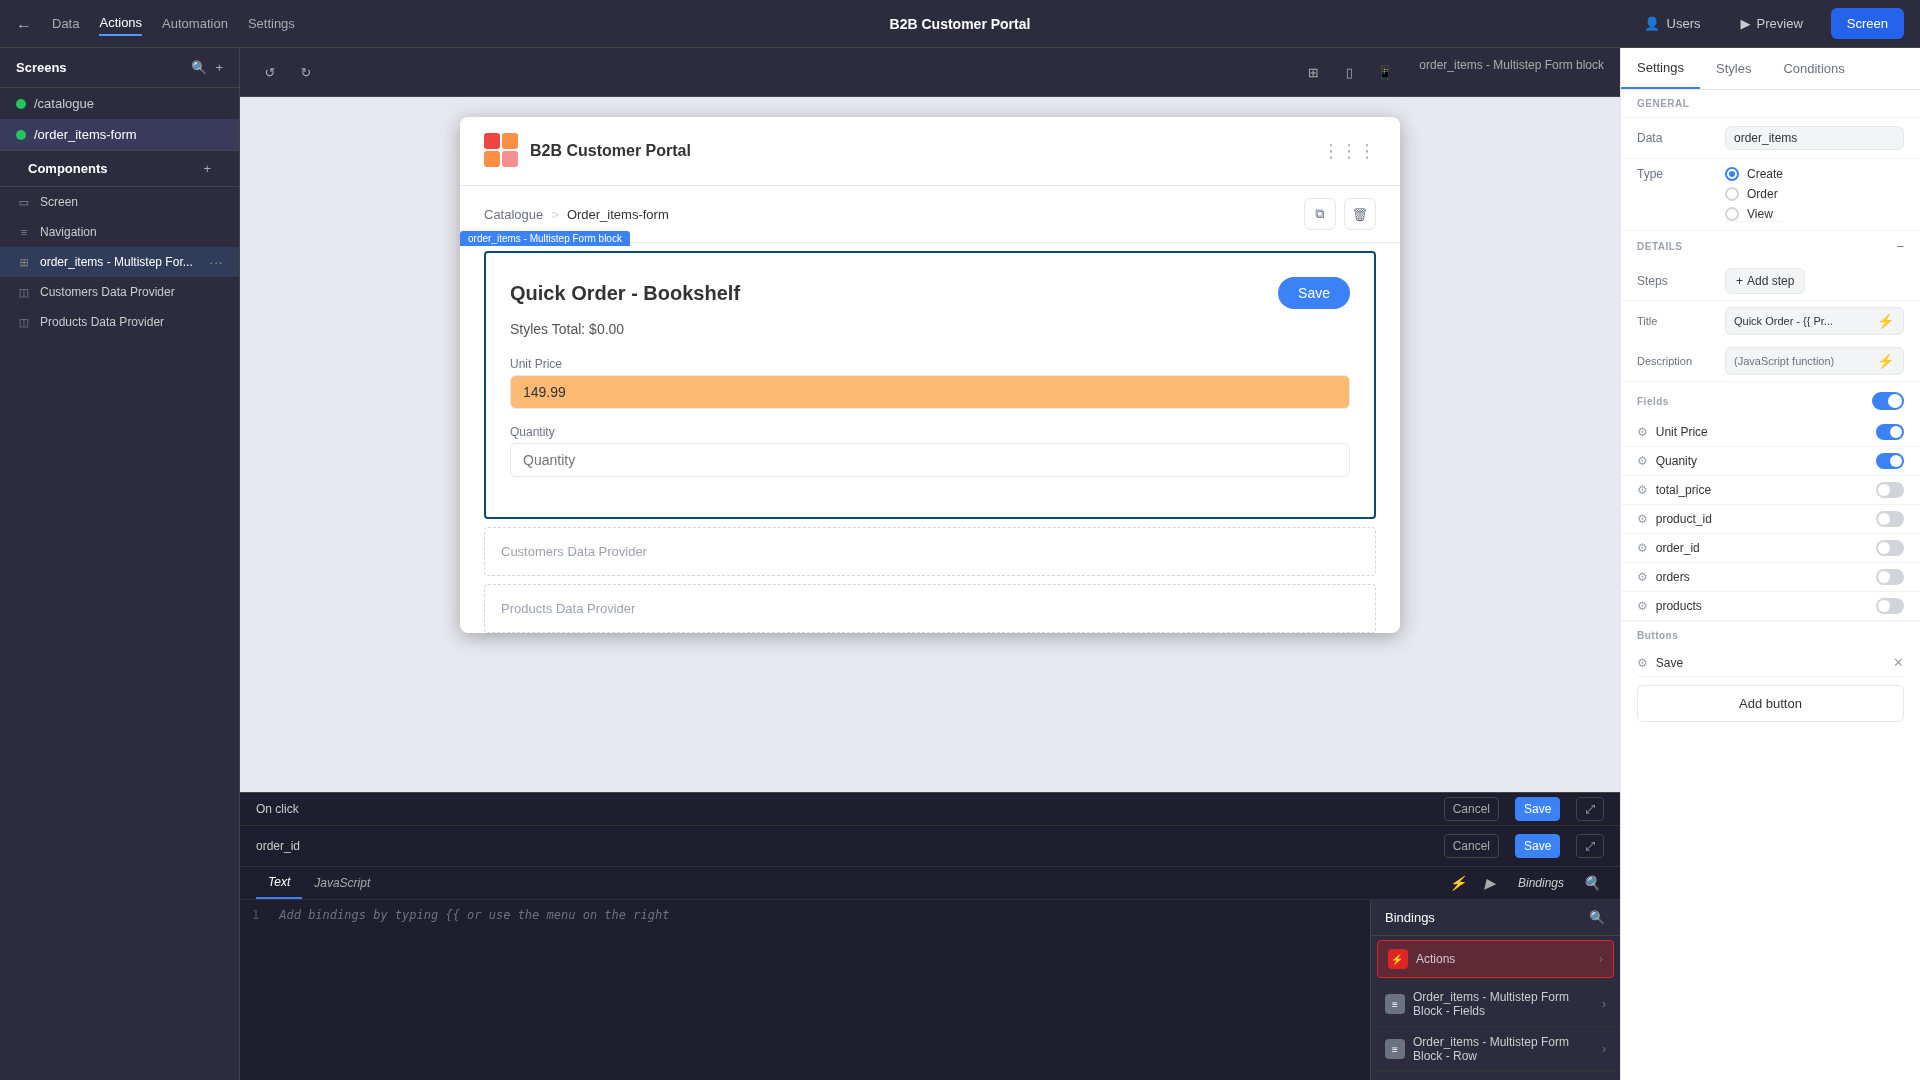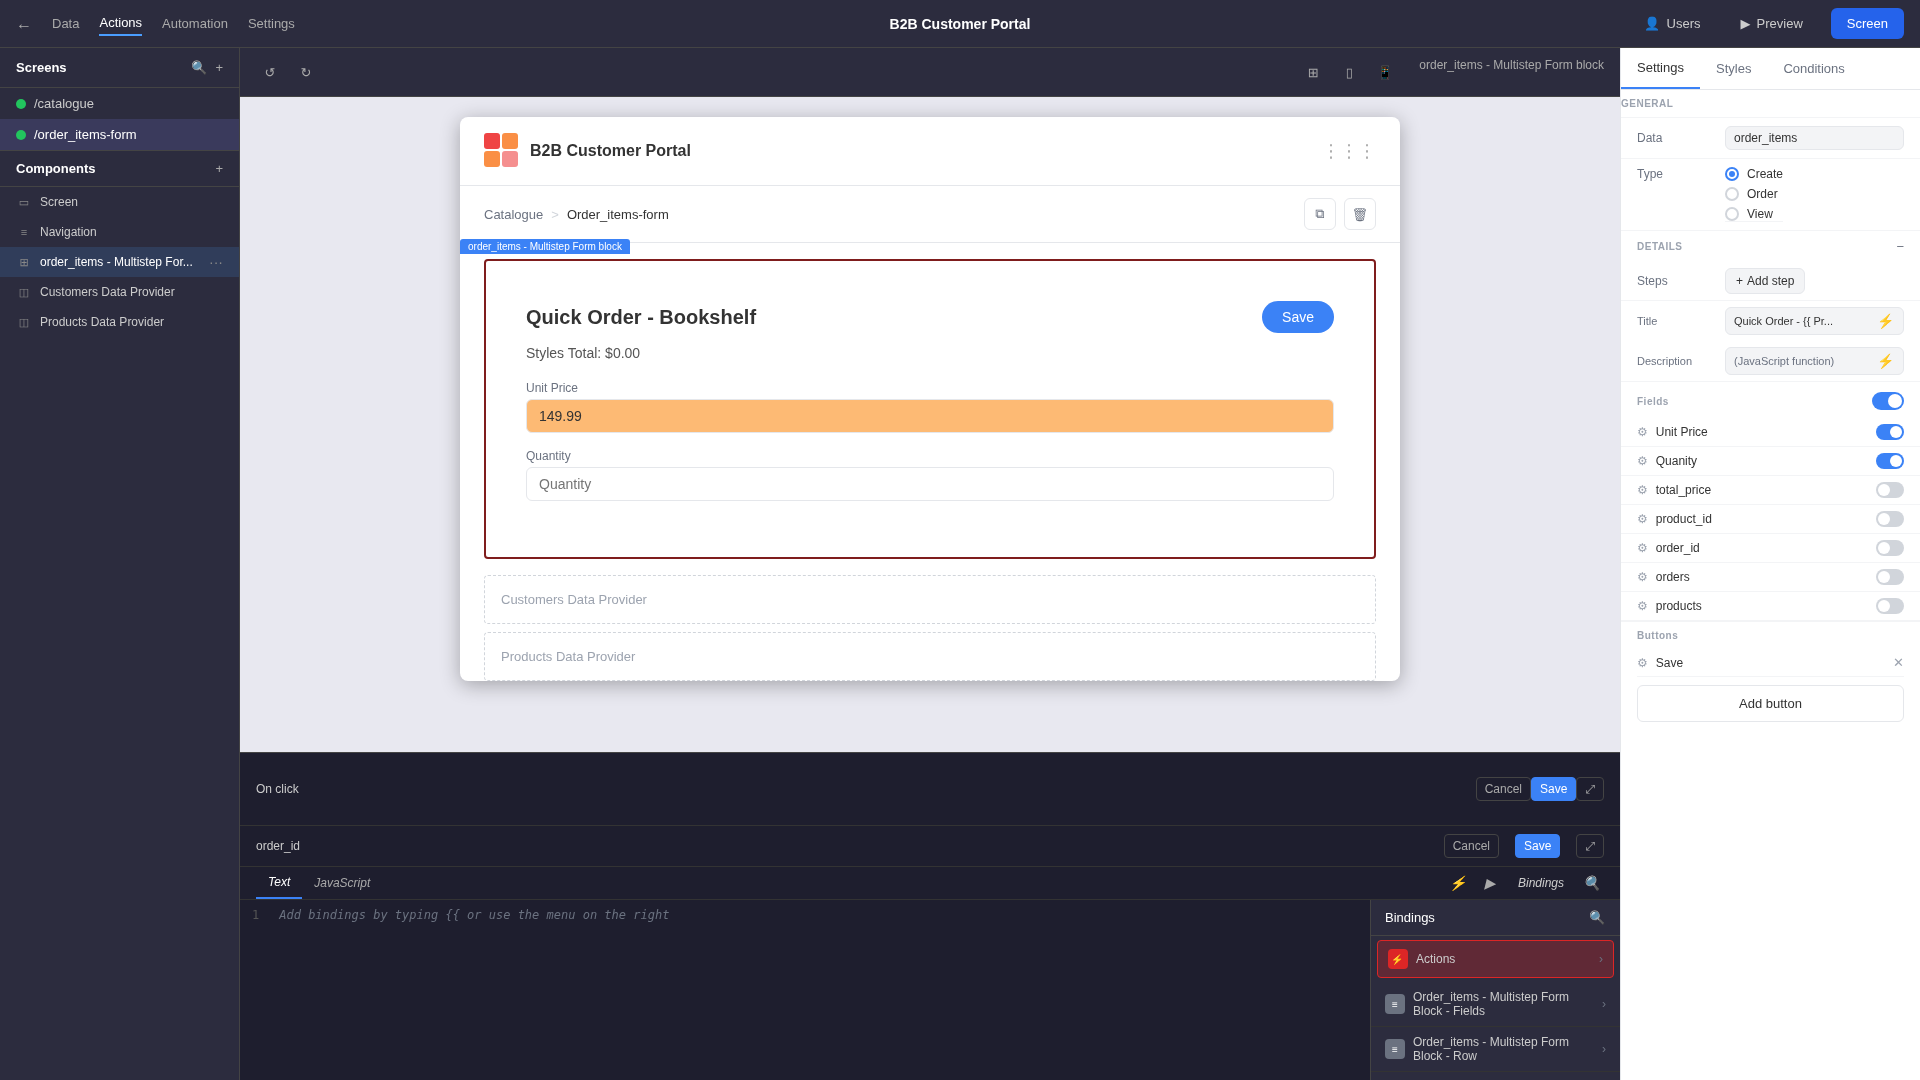--- a/index.html
+++ b/index.html
@@ -21,21 +21,21 @@
 
     
     .left-sidebar { width: 240px; background: #2c2c3e; border-right: 1px solid #444; display: flex; flex-direction: column; }
     .sidebar-header { display: flex; align-items: center; justify-content: space-between; padding: 12px 16px; border-bottom: 1px solid #444; }
     .sidebar-title { color: #fff; font-weight: 600; font-size: 13px; }
     .sidebar-icons { display: flex; gap: 8px; color: #aaa; }
     .sidebar-icon { cursor: pointer; }
     .screen-item { display: flex; align-items: center; gap: 8px; padding: 8px 16px; cursor: pointer; color: #ccc; }
     .screen-item .dot { width: 10px; height: 10px; background: #22c55e; border-radius: 50%; }
     .screen-item.active { background: #3a3a5c; color: #fff; }
-    .components-header { display: flex; align-items: center; justify-content: space-between; padding: 10px 16px; border-top: 1px solid #444; border-bottom: 1px solid #444; }
+    .components-header { display: flex; align-items: center; justify-content: space-between; padding: 10px 28px; border-top: 1px solid #444; border-bottom: 1px solid #444; }
     .components-title { color: #fff; font-weight: 600; font-size: 13px; }
     .comp-item { display: flex; align-items: center; gap: 8px; padding: 7px 16px; cursor: pointer; color: #ccc; font-size: 12px; }
     .comp-item .comp-icon { width: 16px; height: 16px; display: flex; align-items: center; justify-content: center; color: #888; font-size: 11px; }
     .comp-item-active { background: rgba(74,158,255,0.15); color: #fff; }
     .comp-item-name { flex: 1; overflow: hidden; text-overflow: ellipsis; white-space: nowrap; }
     .comp-item-dots { color: #888; font-size: 14px; }
 
     
     .canvas-area { flex: 1; display: flex; flex-direction: column; background: #e8e8f0; }
     .canvas-toolbar { display: flex; align-items: center; justify-content: space-between; padding: 10px 16px; background: #2c2c3e; border-bottom: 1px solid #444; }
@@ -58,36 +58,36 @@
     .breadcrumb { display: flex; align-items: center; gap: 8px; padding: 12px 24px; border-bottom: 1px solid #e5e7eb; }
     .breadcrumb-link { color: #6b7280; font-size: 13px; cursor: pointer; }
     .breadcrumb-separator { color: #d1d5db; }
     .breadcrumb-current { color: #333; font-size: 13px; font-weight: 500; }
     .breadcrumb-actions { margin-left: auto; display: flex; gap: 8px; }
     .icon-btn { width: 32px; height: 32px; border: 1px solid #e5e7eb; border-radius: 6px; display: flex; align-items: center; justify-content: center; cursor: pointer; color: #6b7280; background: #fff; }
 
     
     .form-block-wrapper { position: relative; margin: 8px 0; }
     .form-block-label { position: absolute; top: -20px; left: 0; background: #3b82f6; color: #fff; font-size: 10px; padding: 2px 8px; border-radius: 3px 3px 0 0; z-index: 10; }
-    .form-block { border: 2px solid #7f1d1d; padding: 40px; margin: 16px 24px; border-radius: 4px; }
+    .form-block { border: 2px solid #0c4a6e; padding: 24px; margin: 8px 24px; border-radius: 4px; }
     .form-title-row { display: flex; align-items: center; justify-content: space-between; margin-bottom: 12px; }
     .form-title { font-size: 20px; font-weight: 600; color: #333; }
     .save-btn { background: #3b82f6; color: #fff; padding: 8px 20px; border-radius: 20px; font-size: 14px; font-weight: 500; cursor: pointer; }
     .order-total { color: #555; font-size: 14px; margin-bottom: 20px; }
     .field-label { font-size: 12px; color: #6b7280; margin-bottom: 4px; }
     .field-input { width: 100%; border: 1px solid #e5e7eb; border-radius: 6px; padding: 8px 12px; font-size: 14px; color: #333; background: #fdba74; }
     .field-input.placeholder { color: #9ca3af; background: #fff; }
     .field-group { margin-bottom: 16px; }
 
     
     .data-provider-block { margin: 0 24px 8px; border: 1px dashed #d1d5db; padding: 16px; border-radius: 4px; color: #9ca3af; font-size: 13px; }
 
     
     .editor-area { position: absolute; bottom: 0; left: 0; right: 0; background: #1e1e2e; border-top: 1px solid #444; }
-    .editor-toolbar { display: flex; align-items: center; padding: 24px 16px; border-bottom: 1px solid #333; }
+    .editor-toolbar { display: flex; align-items: center; padding: 4px 16px; border-bottom: 1px solid #333; gap: 16px; }
     .editor-label { color: #ccc; font-size: 12px; }
     .editor-spacer { flex: 1; }
     .editor-btn { color: #aaa; cursor: pointer; font-size: 12px; padding: 4px 8px; border-radius: 4px; border: 1px solid #444; background: transparent; }
 
     .order-id-bar { display: flex; align-items: center; padding: 8px 16px; border-bottom: 1px solid #333; gap: 16px; }
 
     .code-tabs { display: flex; align-items: center; gap: 0; padding: 0 16px; border-bottom: 1px solid #333; font-style: italic; }
     .code-tab { color: #aaa; font-size: 12px; padding: 8px 12px; cursor: pointer; }
     .code-tab.active { color: #fff; border-bottom: 2px solid #3b82f6; }
     .code-tab-right { margin-left: auto; display: flex; gap: 8px; align-items: center; }
@@ -108,21 +108,21 @@
     .binding-item.highlighted { background: rgba(220,38,38,0.3); border: 1px solid #dc2626; border-radius: 4px; margin: 2px 8px; padding: 8px 10px; }
     .binding-item-icon { width: 20px; height: 20px; border-radius: 4px; display: flex; align-items: center; justify-content: center; font-size: 10px; color: #fff; flex-shrink: 0; }
     .binding-item-label { flex: 1; }
     .binding-item-arrow { color: #6b7280; }
 
     
     .right-panel { width: 300px; background: #fff; border-left: 1px solid #e5e7eb; display: flex; flex-direction: column; }
     .right-panel-header { display: flex; align-items: center; gap: 0; border-bottom: 1px solid #e5e7eb; }
     .right-tab { padding: 12px 16px; font-size: 13px; color: #6b7280; cursor: pointer; }
     .right-tab.active { color: #333; border-bottom: 2px solid #3b82f6; font-weight: 500; }
-    .right-panel-title { padding: 8px 0; font-size: 10px; font-weight: 600; color: #9ca3af; letter-spacing: 0.05em; border-bottom: 1px solid #f3f4f6; }
+    .right-panel-title { padding: 8px 16px; font-size: 10px; font-weight: 600; color: #9ca3af; letter-spacing: 0.05em; border-bottom: 1px solid #f3f4f6; }
 
     .panel-row { display: flex; align-items: center; padding: 8px 16px; gap: 8px; border-bottom: 1px solid #f3f4f6; }
     .panel-label { color: #6b7280; font-size: 12px; min-width: 80px; }
     .panel-select { flex: 1; background: #f3f4f6; border: 1px solid #e5e7eb; border-radius: 6px; padding: 4px 8px; font-size: 12px; color: #333; }
 
     .radio-group { display: flex; flex-direction: column; gap: 6px; padding: 8px 16px; border-bottom: 1px solid #f3f4f6; }
     .radio-row { display: flex; align-items: center; gap: 8px; }
     .radio-label { font-size: 12px; color: #333; }
     .radio-btn { width: 14px; height: 14px; border-radius: 50%; border: 2px solid #3b82f6; background: transparent; display: flex; align-items: center; justify-content: center; flex-shrink: 0; }
     .radio-btn.selected::after { content: ''; width: 6px; height: 6px; background: #3b82f6; border-radius: 50%; }

